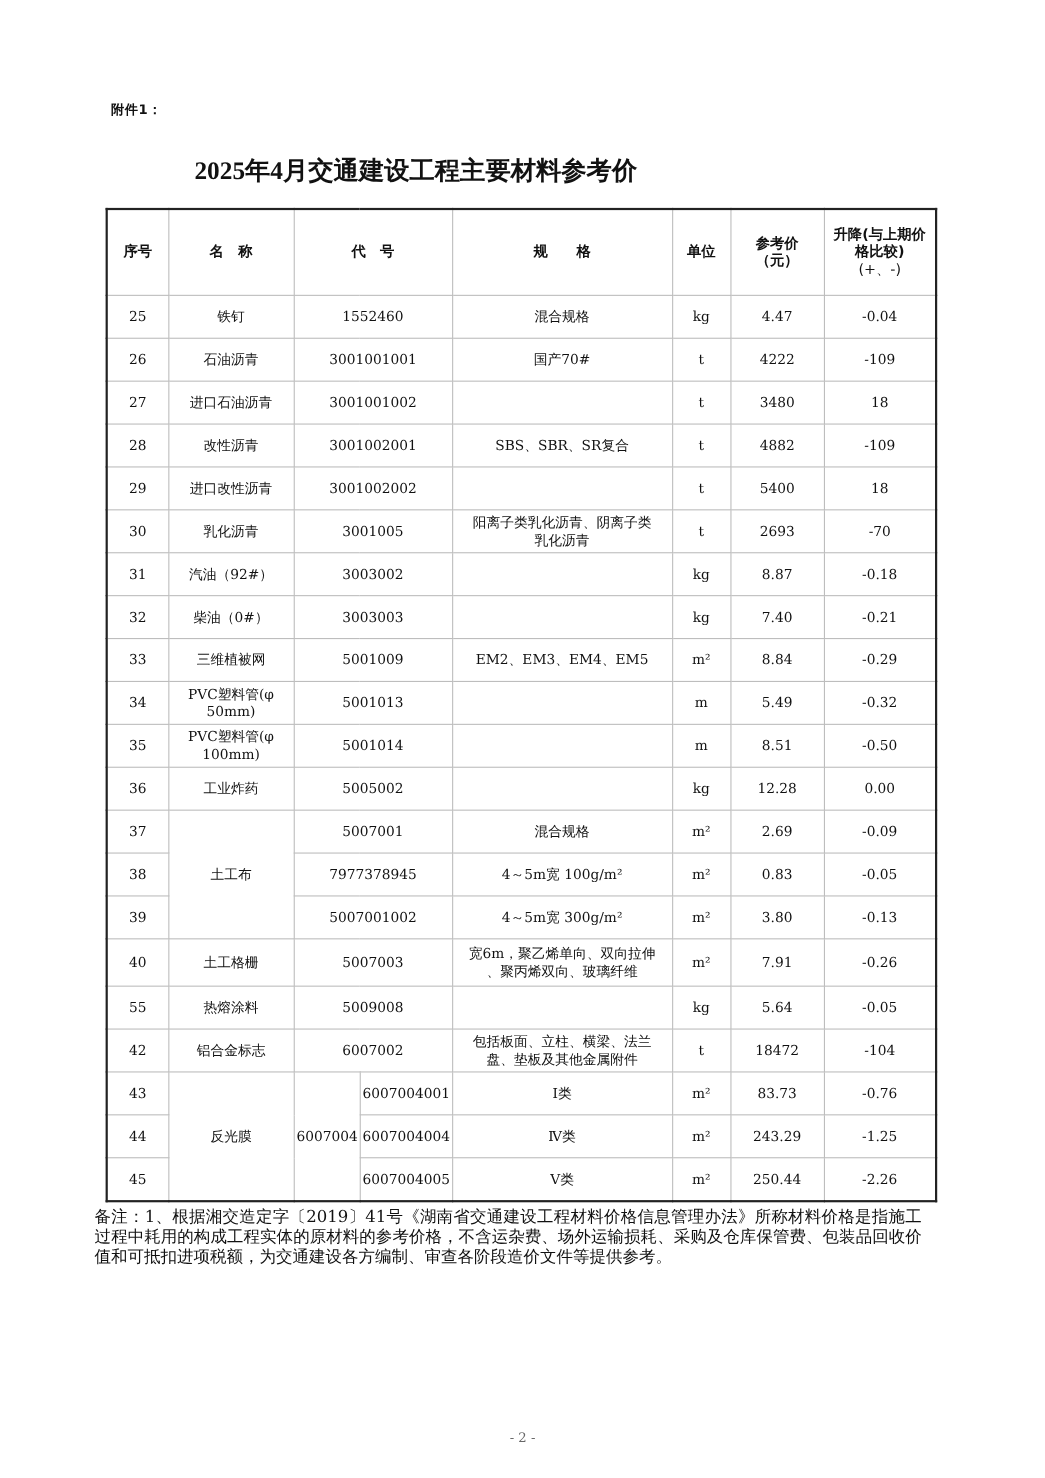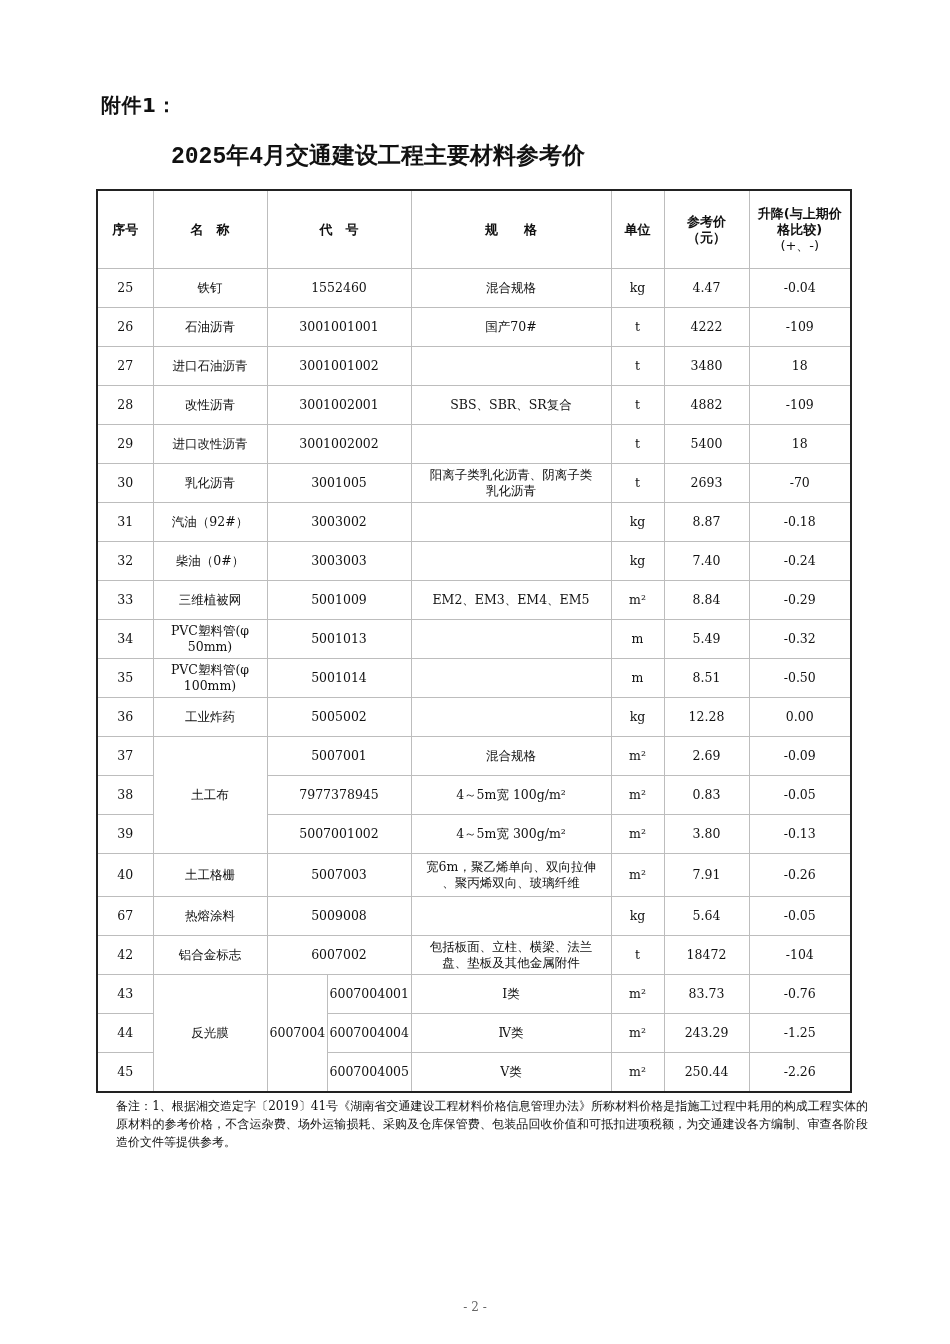--- a/index.html
+++ b/index.html
@@ -1,24 +1,24 @@
 <!DOCTYPE html>
 <html><head>
   <meta charset="utf-8">
   <style>
     html, body { margin: 0; padding: 0; background: #ffffff; }
     body { width: 950px; height: 1344px; position: relative; font-family: "DejaVu Serif", "Liberation Serif", serif; color: #111; }
-    .attach { position: absolute; left: 101px; top: 92px; font-size: 20px; font-family: "DejaVu Sans", sans-serif; font-weight: bold; letter-spacing: 0.5px; }
-    .title { position: absolute; left: 0; width: 756px; top: 140px; text-align: center; font-size: 23px; font-weight: bold; font-family: Liberation Mono, monospace; letter-spacing: 0px; }
+    .attach { position: absolute; left: 101px; top: 92px; font-size: 12px; font-family: "DejaVu Sans", sans-serif; font-weight: bold; letter-spacing: 0.5px; }
+    .title { position: absolute; left: 0; width: 756px; top: 140px; text-align: center; font-size: 23px; font-weight: bold; font-family: Liberation Serif, serif; letter-spacing: 0px; }
     table.prices { position: absolute; left: 96px; top: 189px; width: 756px; border-collapse: collapse; border: 2px solid #222; table-layout: fixed; }
     table.prices td, table.prices th { border: 1px solid #bdbdbd; text-align: center; vertical-align: middle; padding: 0 2px; font-size: 12.5px; line-height: 16px; overflow: hidden; }
     table.prices th { font-family: "DejaVu Sans", "Liberation Sans", sans-serif; font-weight: bold; font-size: 13px; height: 77px; }
     table.prices tr.r td { height: 38px; }
     table.prices tr.r2 td { height: 42px; }
-    .note { position: absolute; left: 116px; top: 1097px; width: 752px; font-size: 12px; line-height: 18px; text-align: justify; }
+    .note { position: absolute; left: 86px; top: 1097px; width: 752px; font-size: 15px; line-height: 18px; text-align: justify; }
     .note p { margin: 0; }
     .note p.indent { text-indent: 42px; }
     .pagenum { position: absolute; left: 0; width: 950px; top: 1300px; text-align: center; font-size: 12px; color: #666; }
   </style>
 </head>
 <body>
 
 <div class="attach">附件1：</div>
 <div class="title">2025年4月交通建设工程主要材料参考价</div>
 
@@ -107,21 +107,21 @@
     <td>8.87</td>
     <td>-0.18</td>
   </tr>
   <tr class="r">
     <td>32</td>
     <td>柴油（0#）</td>
     <td colspan="2">3003003</td>
     <td></td>
     <td>kg</td>
     <td>7.40</td>
-    <td>-0.24</td>
+    <td>-0.21</td>
   </tr>
   <tr class="r">
     <td>33</td>
     <td>三维植被网</td>
     <td colspan="2">5001009</td>
     <td>EM2、EM3、EM4、EM5</td>
     <td>m²</td>
     <td>8.84</td>
     <td>-0.29</td>
   </tr>
@@ -180,21 +180,21 @@
   <tr class="r2">
     <td>40</td>
     <td>土工格栅</td>
     <td colspan="2">5007003</td>
     <td><span>宽6m，聚乙烯单向、双向拉伸</span><br><span>、聚丙烯双向、玻璃纤维</span></td>
     <td>m²</td>
     <td>7.91</td>
     <td>-0.26</td>
   </tr>
   <tr class="r">
-    <td>67</td>
+    <td>55</td>
     <td>热熔涂料</td>
     <td colspan="2">5009008</td>
     <td></td>
     <td>kg</td>
     <td>5.64</td>
     <td>-0.05</td>
   </tr>
   <tr class="r">
     <td>42</td>
     <td>铝合金标志</td>

